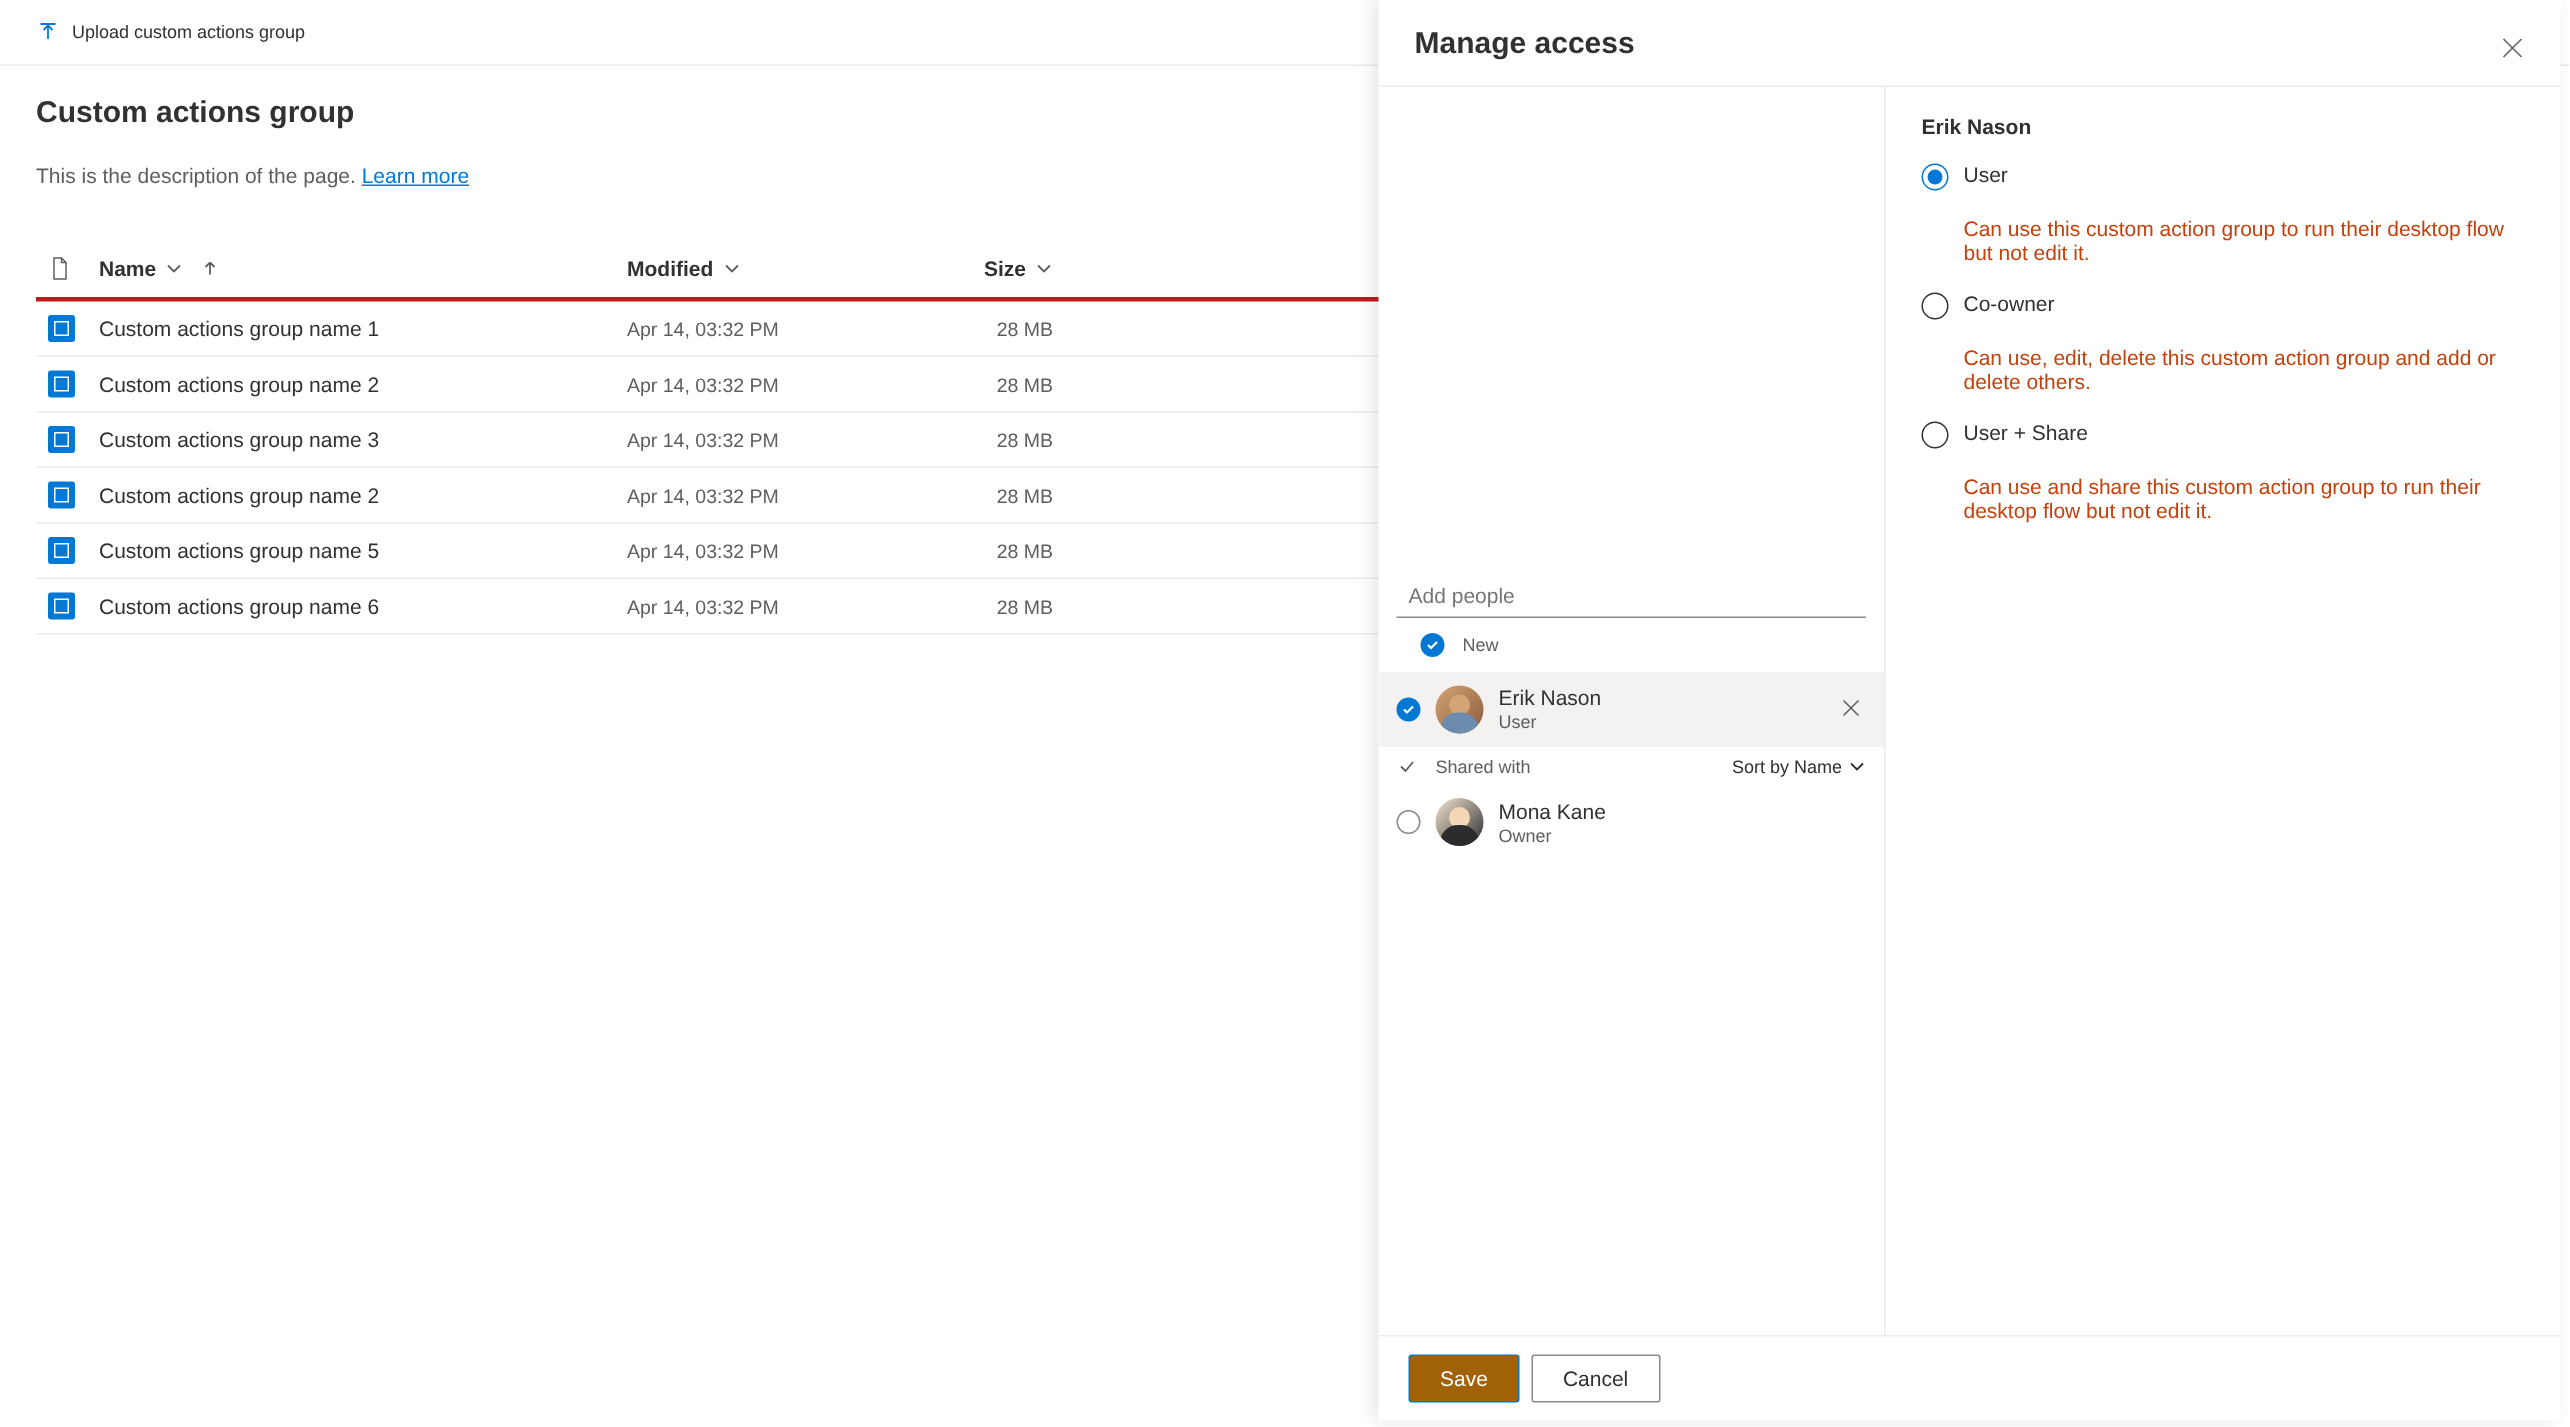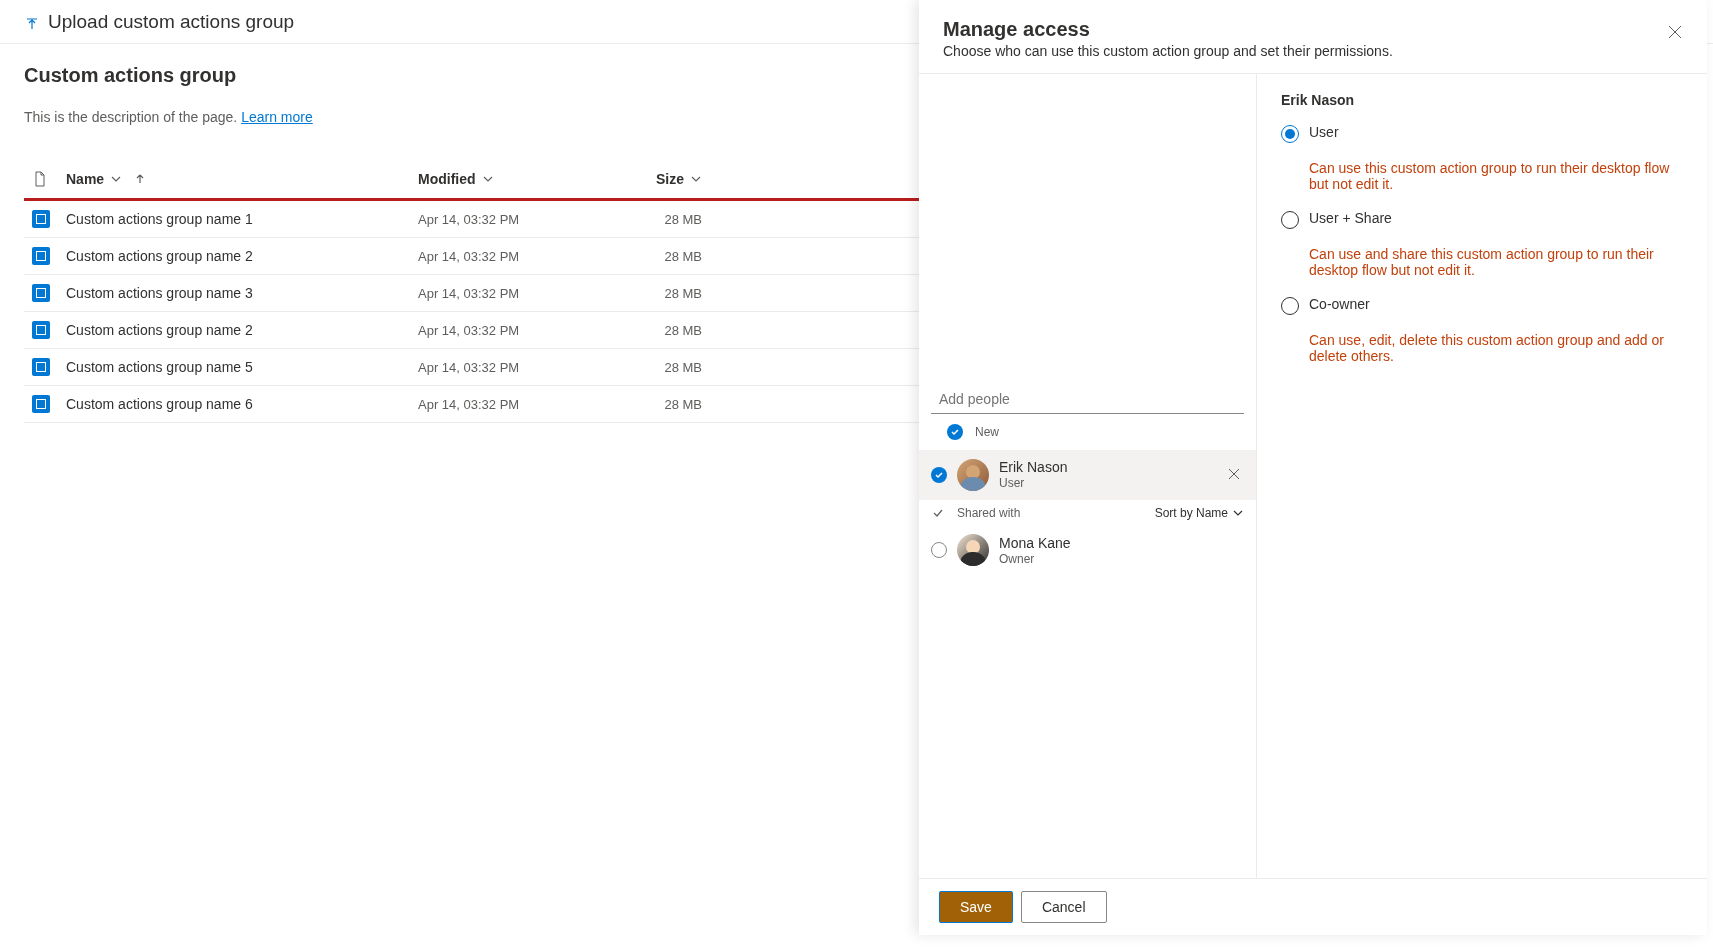--- a/index.html
+++ b/index.html
@@ -15,25 +15,25 @@
   }
   .command-bar {
     height: 44px;
     border-bottom: 1px solid #edebe9;
     display: flex;
     align-items: center;
     padding: 0 24px;
   }
   .cmd-item {
     display: flex;
-    align-items: flex-end;
+    align-items: flex-start;
     gap: 8px;
     color: #323130;
     cursor: pointer;
-    font-size: 19px;
+    font-size: 12px;
   }
   .cmd-item svg { color: #0078d4; }
   .page-content {
     padding: 20px 24px;
   }
   .page-title {
     font-size: 20px;
     font-weight: 600;
     margin-bottom: 22px;
   }
@@ -74,21 +74,21 @@
     display:flex; align-items:center; justify-content:center;
   }
   .row-icon-inner {
     width:10px; height:10px; border:1.5px solid #fff;
   }
   
   .panel {
     position: absolute;
     top: 0;
     right: 6px;
-    bottom: 16px;
+    bottom: 4px;
     width: 788px;
     background: #fff;
     box-shadow: -4px 0 12px rgba(0,0,0,0.1);
     display: flex;
     flex-direction: column;
   }
   .panel-header {
     padding: 18px 24px 14px 24px;
     border-bottom: 1px solid #edebe9;
     position: relative;
@@ -317,21 +317,20 @@
           <div class="col-mod">Apr 14, 03:32 PM</div>
           <div class="col-size">28 MB</div>
         </div>
       </div>
   </div>
 </div>
 
 <div class="panel">
   <div class="panel-header">
     <div class="panel-title">Manage access</div>
-    <div class="panel-sub">Choose who can use this custom action group and set their permissions.</div>
     <div class="close-btn">
       <svg width="14" height="14" viewBox="0 0 14 14" stroke="currentColor" stroke-width="1">
           <path d="M1 1l12 12M13 1L1 13"></path>
         </svg>
     </div>
   </div>
 
   <div class="panel-body">
 
     <div class="people-col">
@@ -405,29 +404,29 @@
           <div class="perm-option">
             <div class="radio checked"></div>
             <div>
               <div class="perm-label">User</div>
               <div class="perm-desc">Can use this custom action group to run their desktop flow but not edit it.</div>
             </div>
           </div>
           <div class="perm-option">
             <div class="radio"></div>
             <div>
-              <div class="perm-label">User + Share</div>
-              <div class="perm-desc">Can use and share this custom action group to run their desktop flow but not edit it.</div>
+              <div class="perm-label">Co-owner</div>
+              <div class="perm-desc">Can use, edit, delete this custom action group and add or delete others.</div>
             </div>
           </div>
           <div class="perm-option">
             <div class="radio"></div>
             <div>
-              <div class="perm-label">Co-owner</div>
-              <div class="perm-desc">Can use, edit, delete this custom action group and add or delete others.</div>
+              <div class="perm-label">User + Share</div>
+              <div class="perm-desc">Can use and share this custom action group to run their desktop flow but not edit it.</div>
             </div>
           </div>
         </div>
     </div>
   </div>
 
   <div class="panel-footer">
     <div class="btn btn-primary">Save</div>
     <div class="btn btn-secondary">Cancel</div>
   </div>

